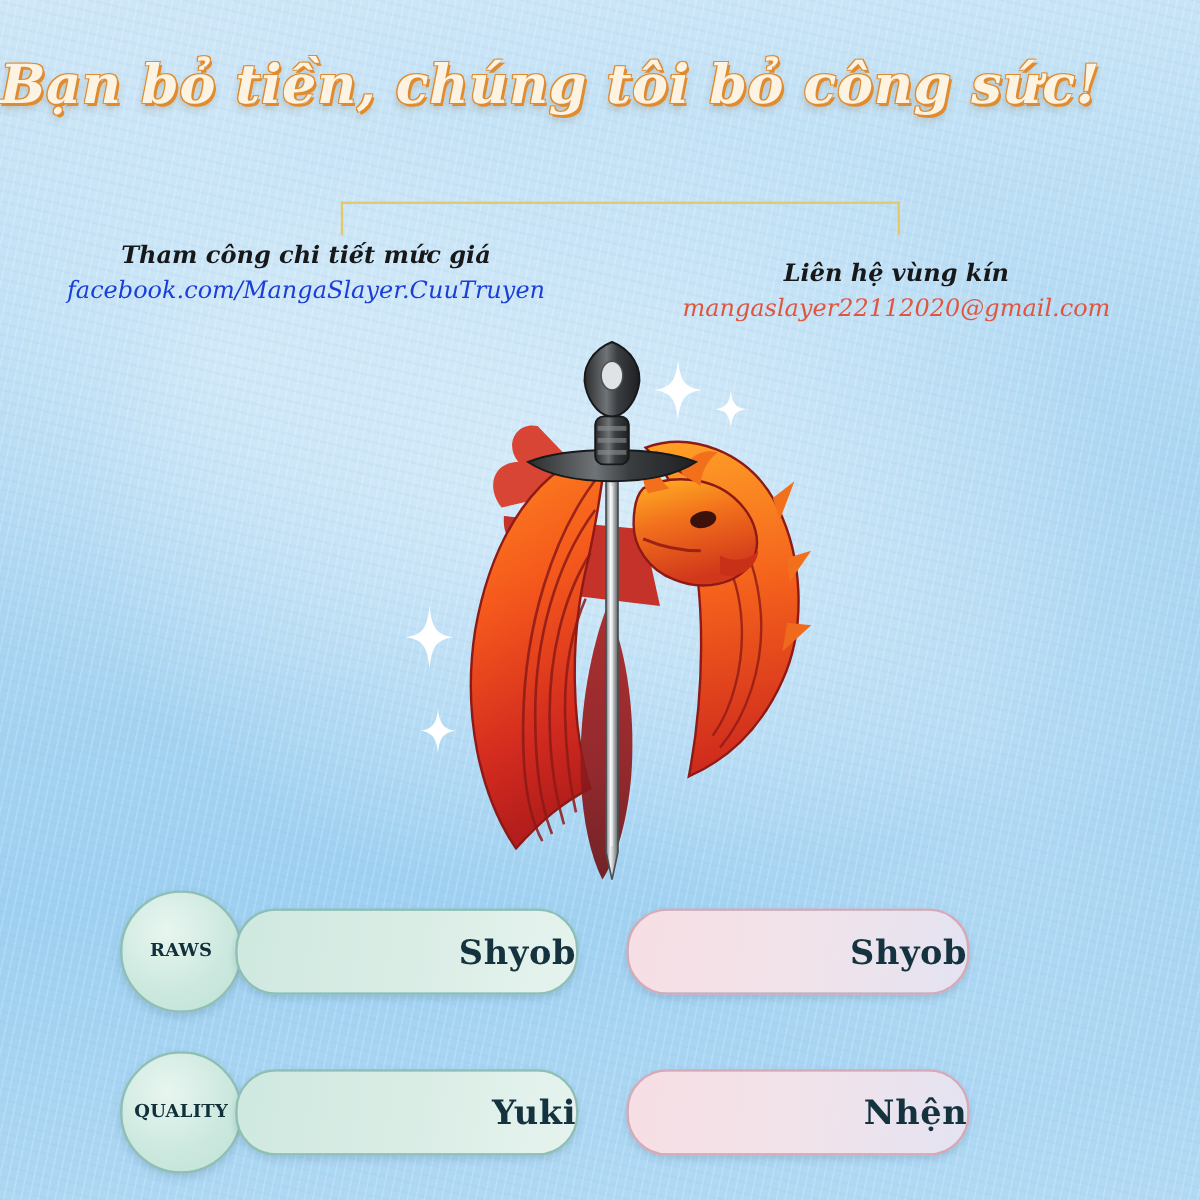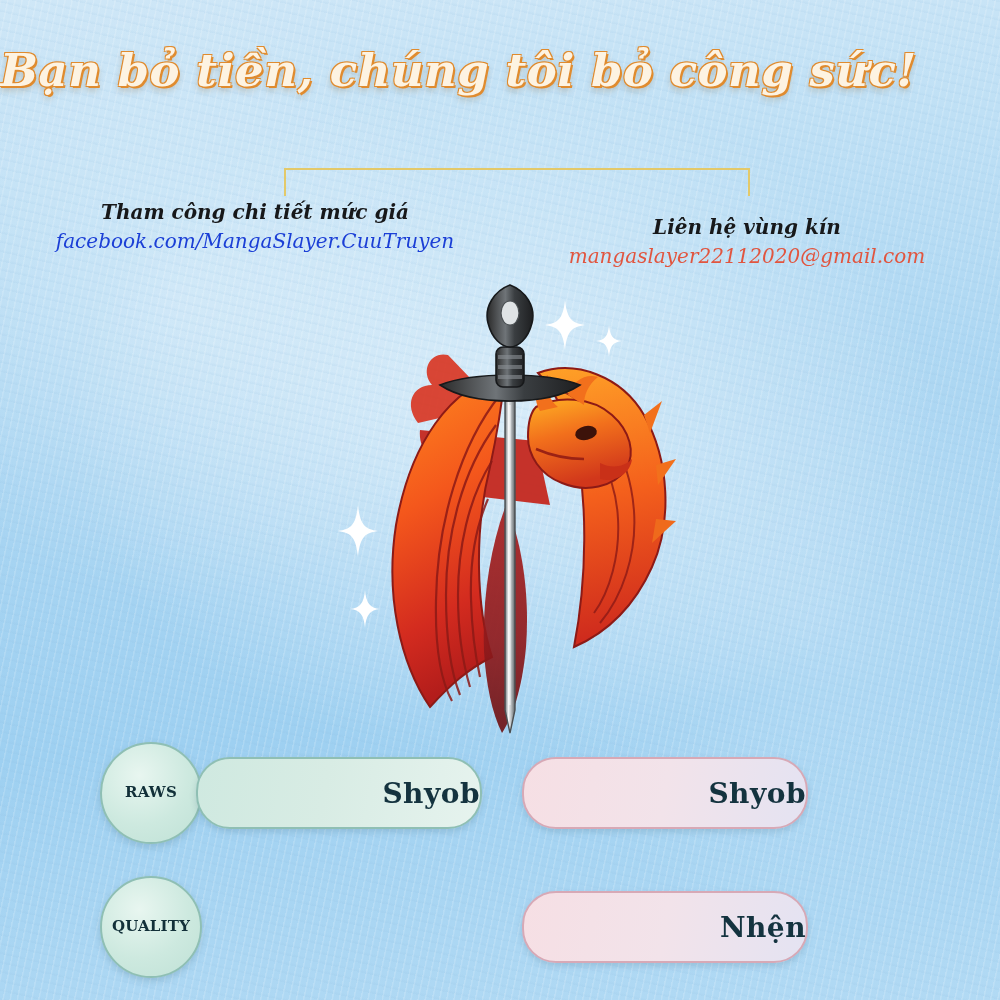--- a/index.html
+++ b/index.html
@@ -369,20 +369,23 @@
           <span class="pill-name">Shyob</span>
         </div>
       </div>
     </div>
 
     <div class="credit-row row2">
       <div class="credit-item item-left">
         <div class="badge badge-left">
           <span class="badge-label">QUALITY</span>
         </div>
+        <div class="pill pill-green">
+          <span class="pill-name">Yuki</span>
+        </div>
       </div>
 
       <div class="credit-item item-right">
         <div class="pill pill-pink">
           <span class="pill-name">Nhện</span>
         </div>
       </div>
     </div>
 
   </div>

